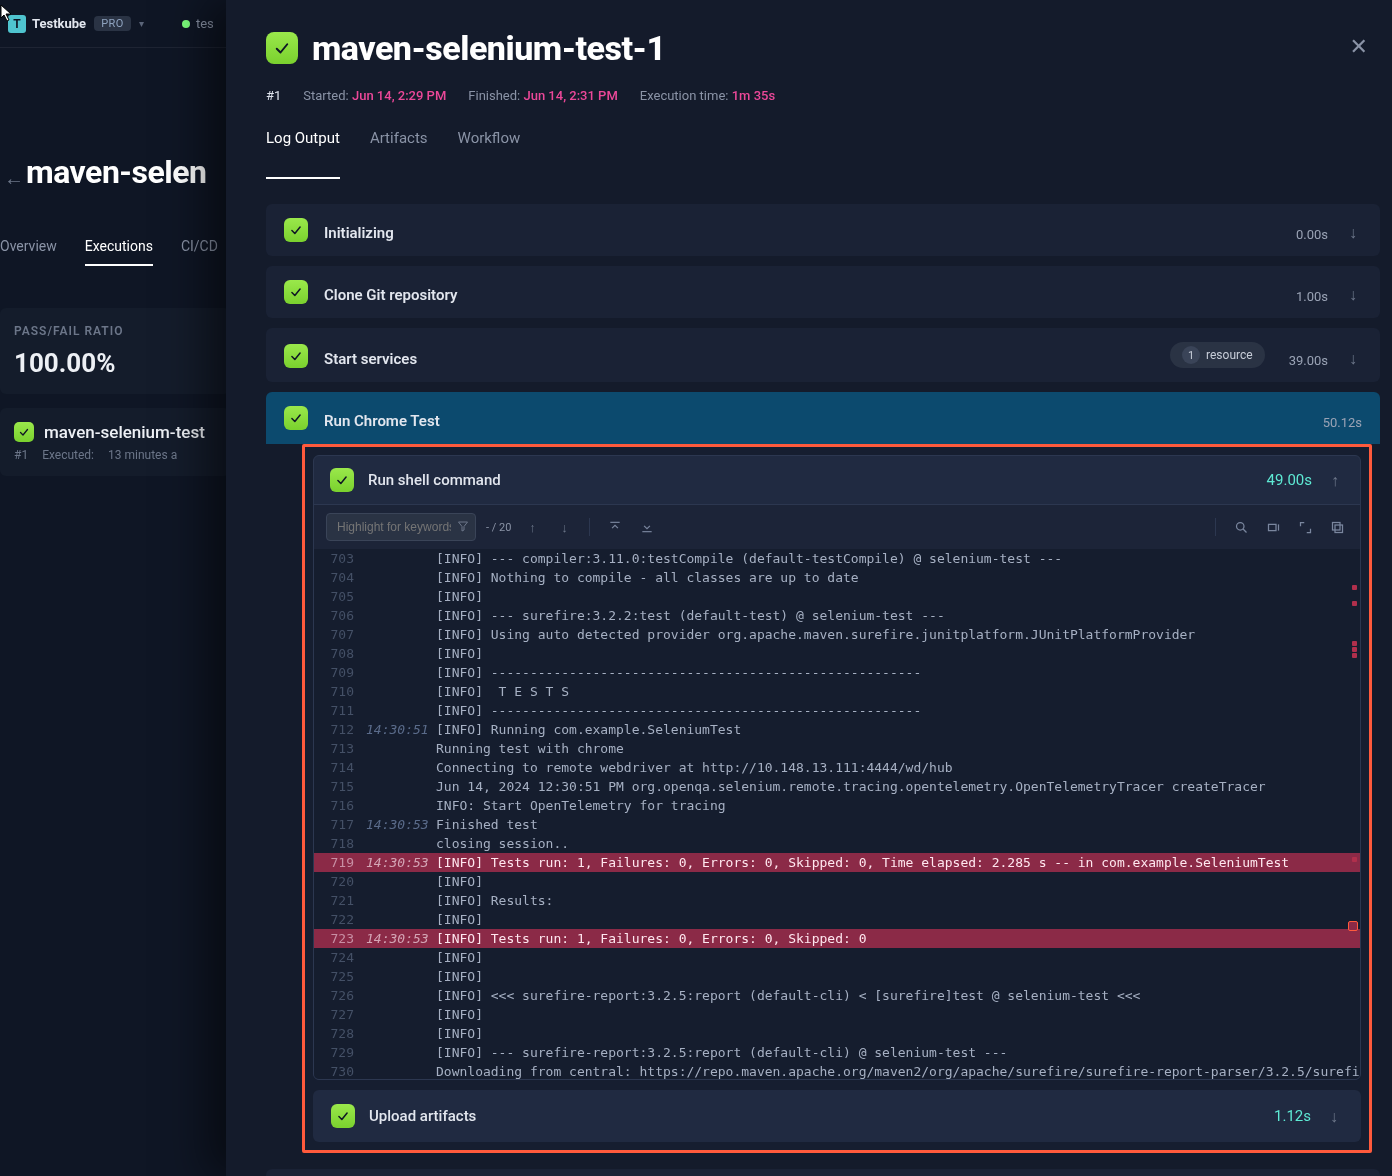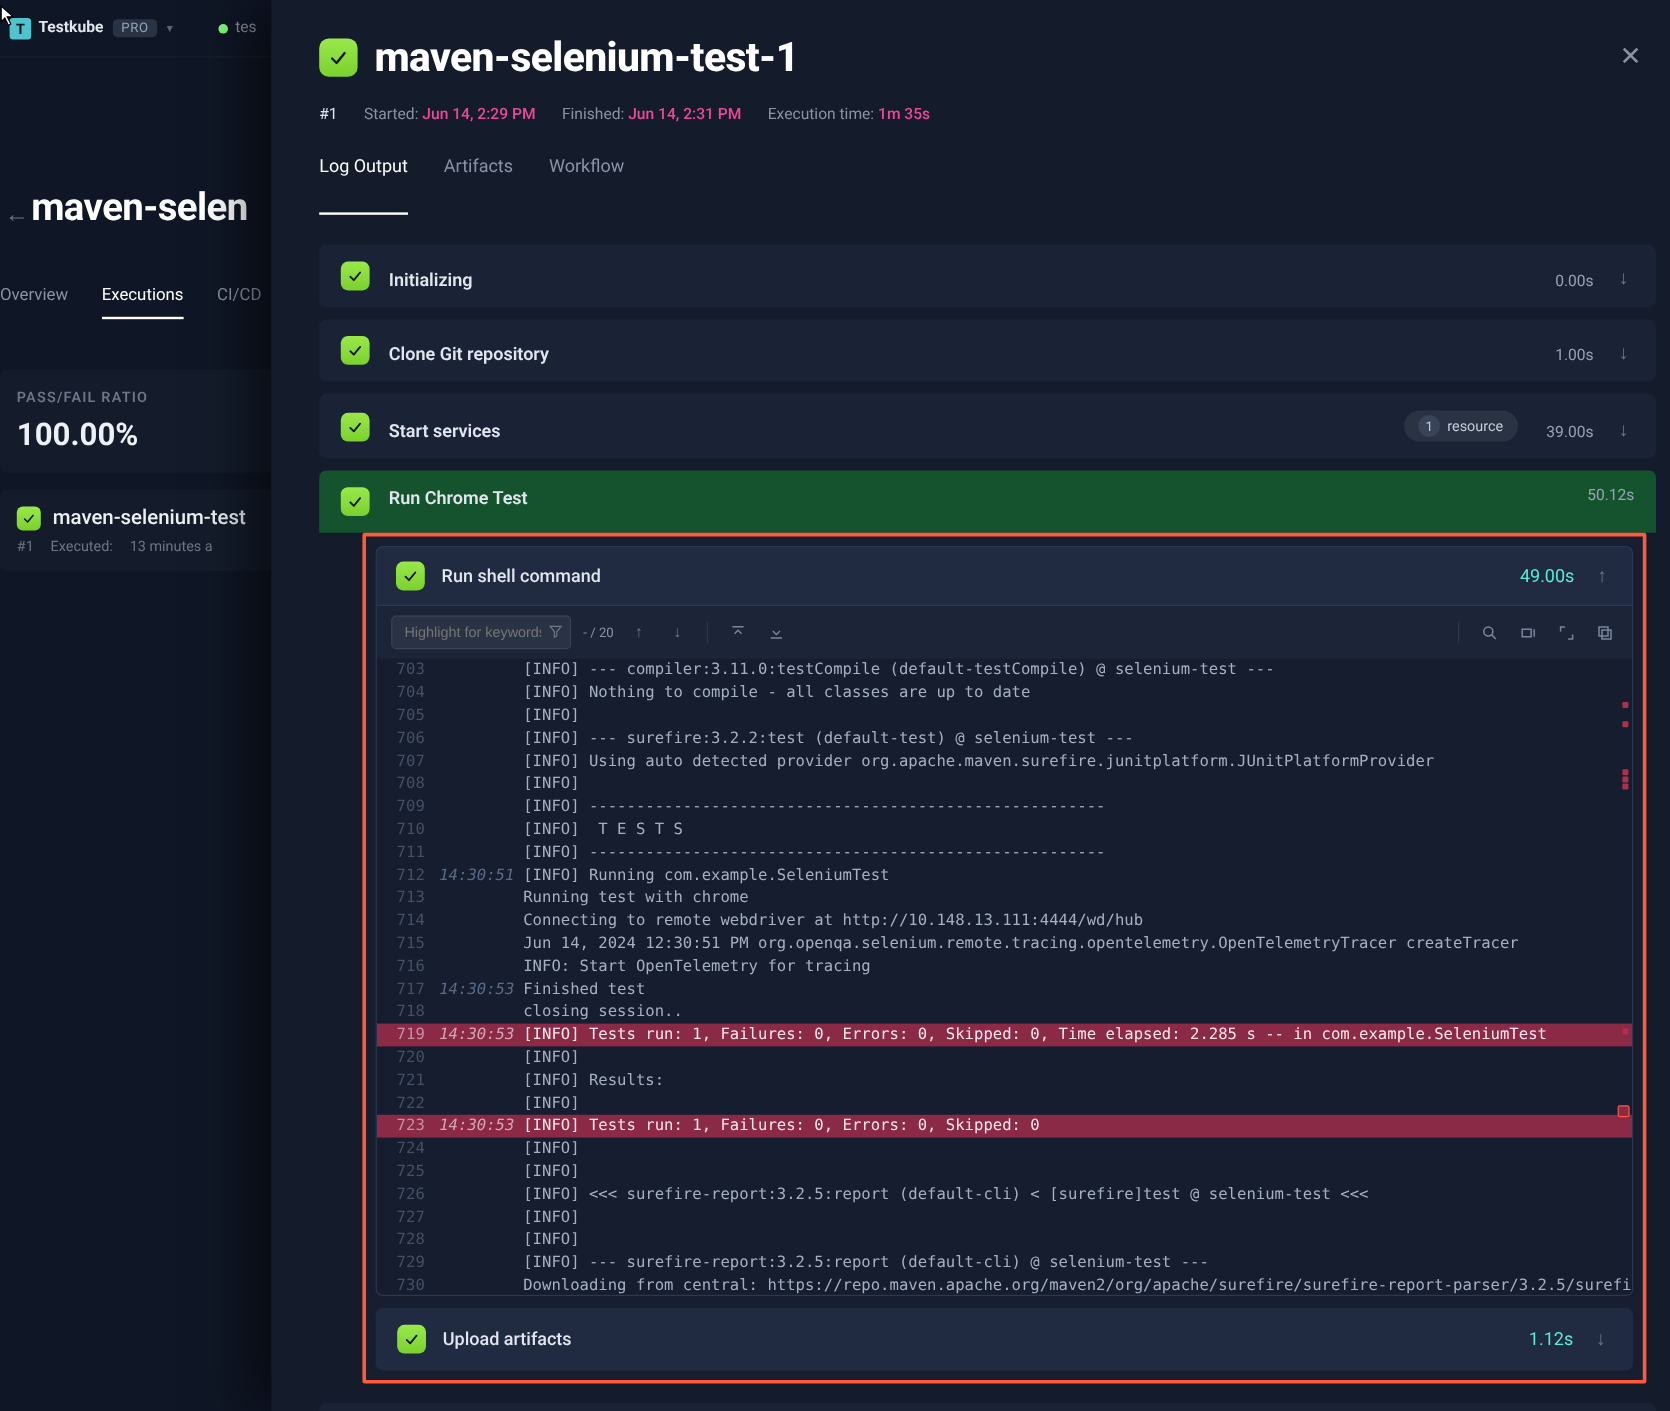--- a/index.html
+++ b/index.html
@@ -92,22 +92,22 @@
   .step-time { color:#9aa3b5; font-size:13px;}
   .step-chevron { color:#6c7689; width:18px; text-align:center; }
   .res-badge {
     background:#2a3344; border-radius:16px; padding:4px 12px; font-size:12px; color:#c7cdd8;
     display:flex; align-items:center; gap:6px; margin-right:8px;
   }
   .res-badge .n { background:#3a4458; border-radius:50%; width:18px;height:18px;display:flex;align-items:center;justify-content:center;font-size:11px;}
 
   
   .step-head-solo {
-    background:#14532d; border-radius:6px 6px 0 0; padding:14px 18px;
-    display:flex; align-items:flex-start; gap:16px;
+    background:#0c4a6e; border-radius:6px 6px 0 0; padding:14px 18px;
+    display:flex; align-items:flex-end; gap:16px;
   }
 
   .highlight-frame {
     border:3px solid #ff5a3c;
     background:#161e30;
     border-radius:2px;
     padding:8px;
     margin: 0 8px 0 36px;
   }
 

